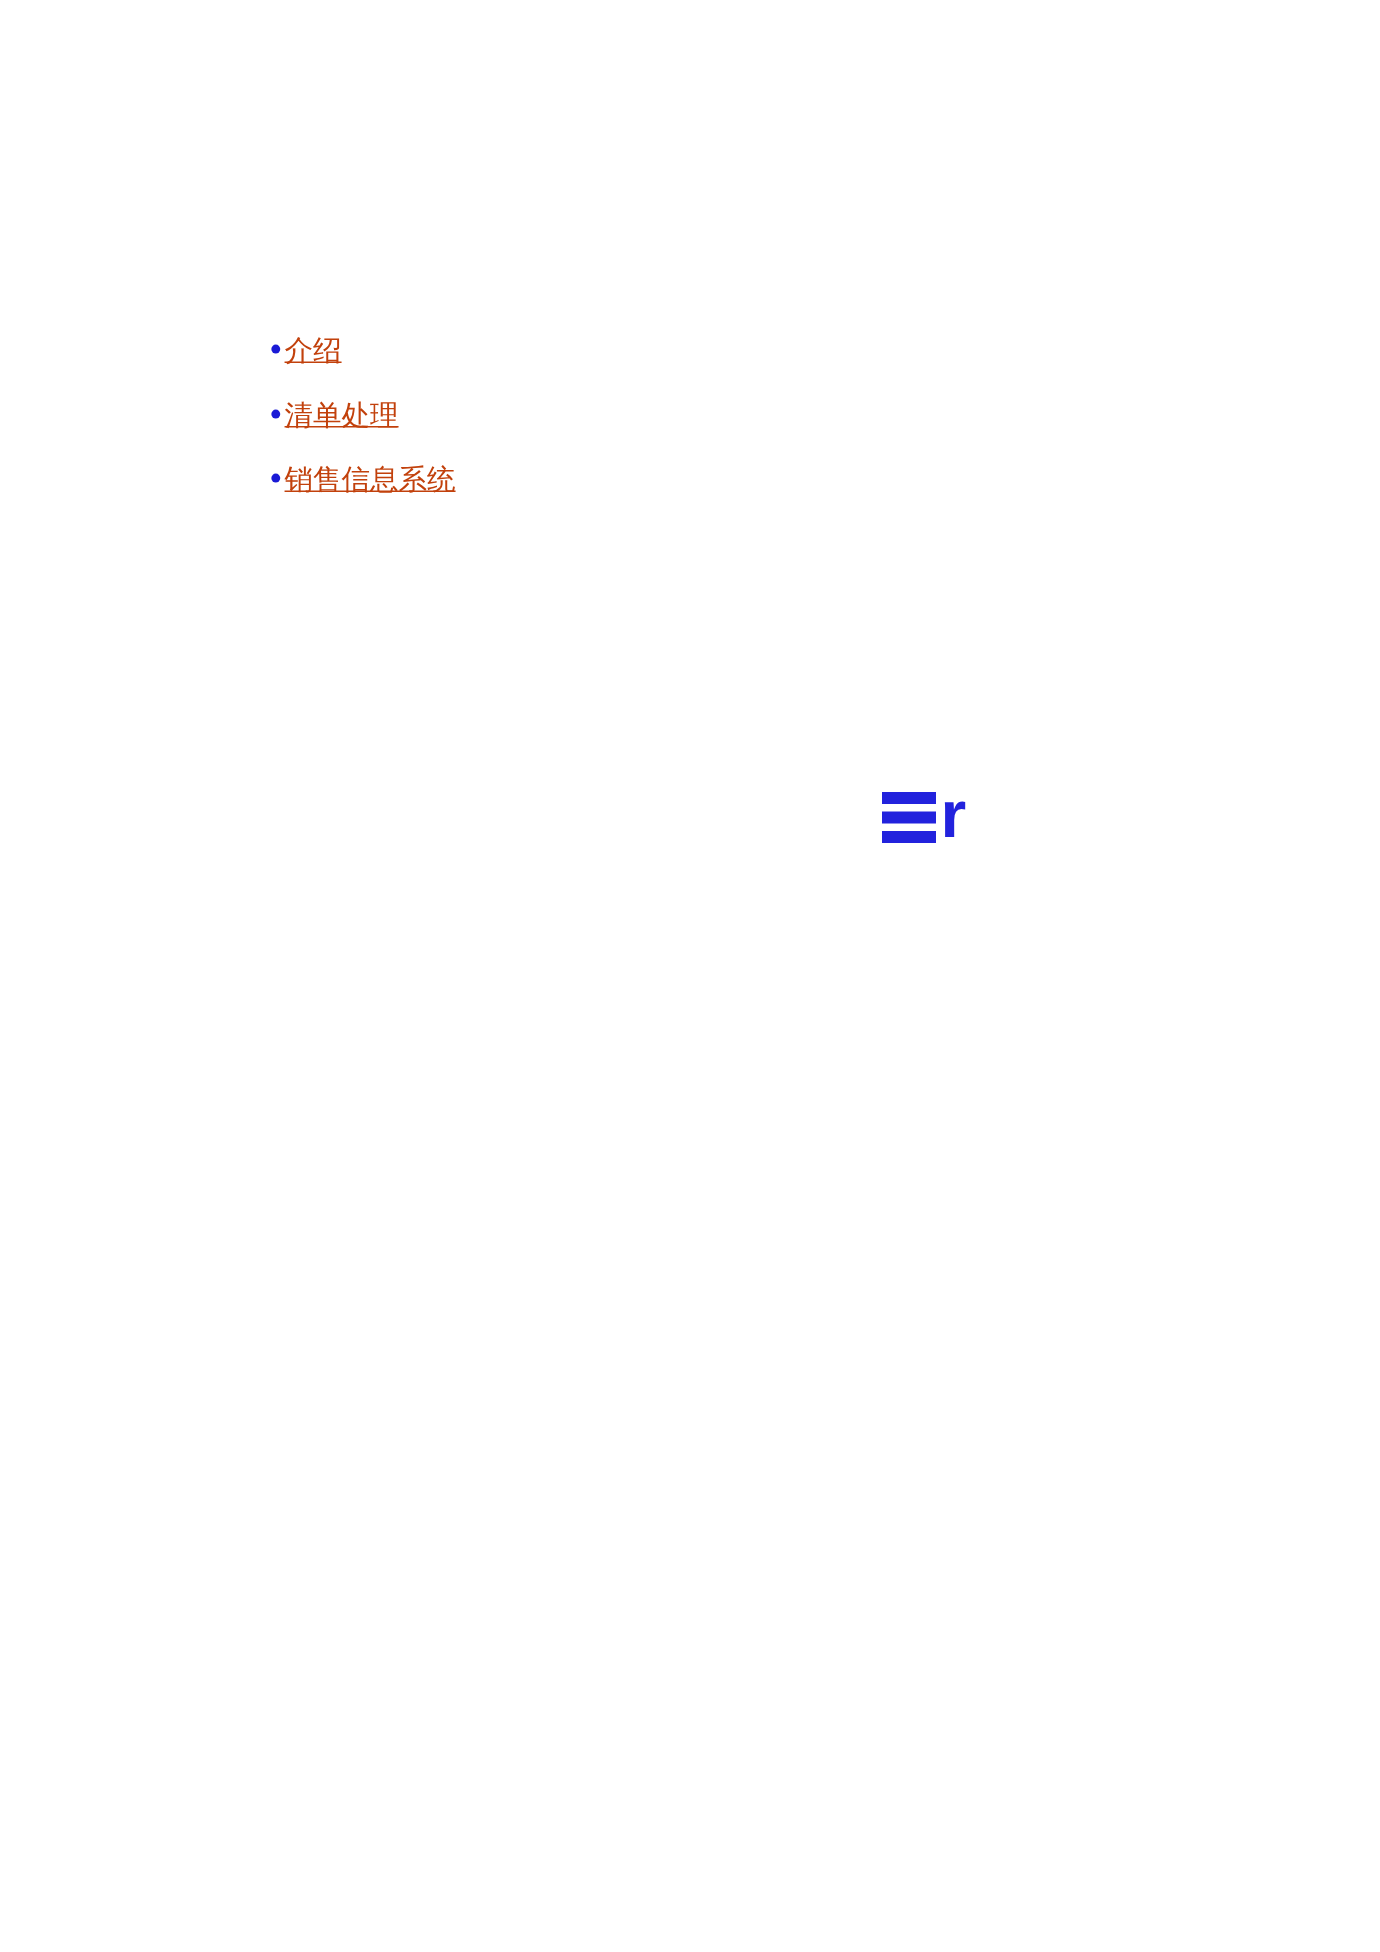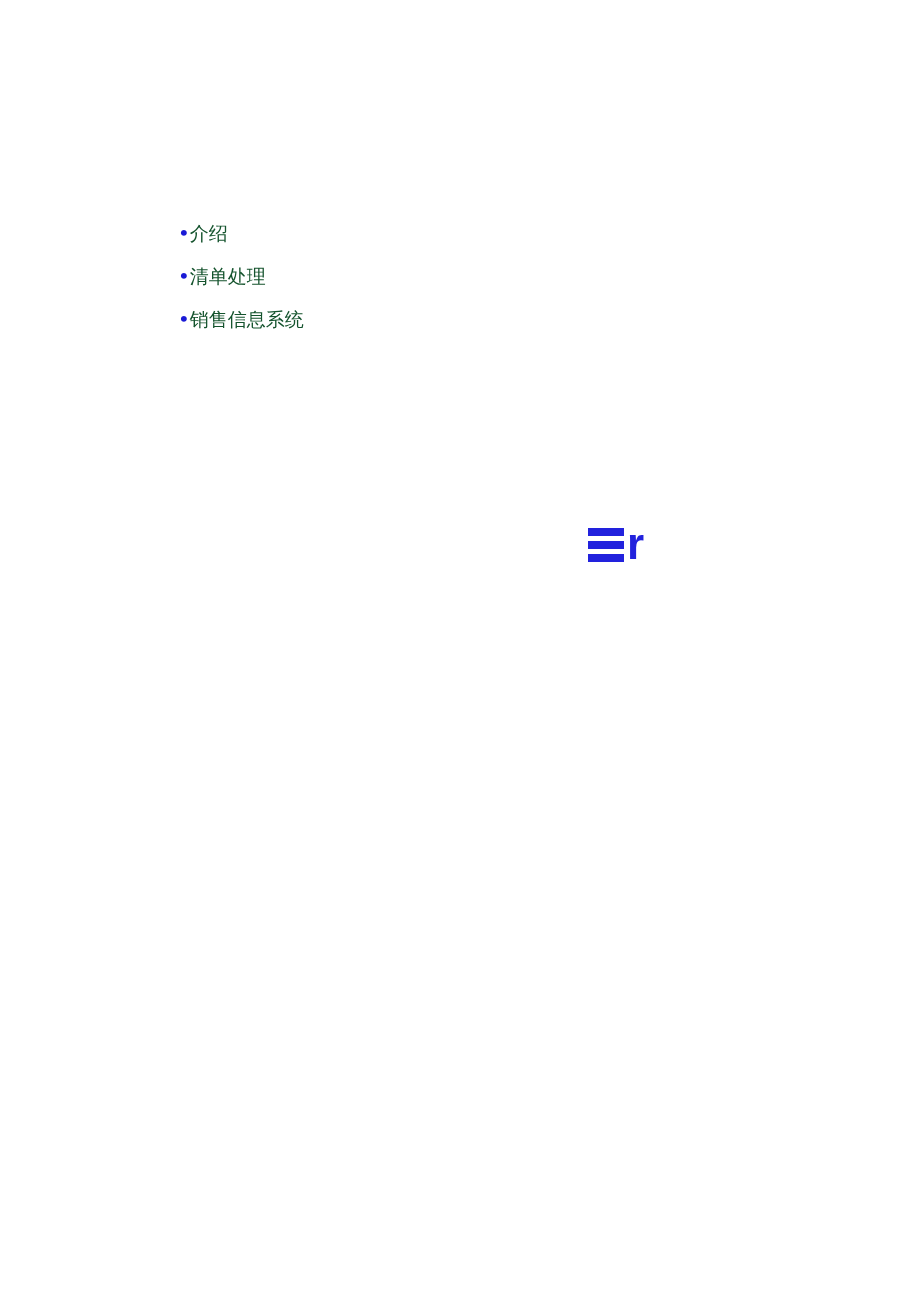--- a/index.html
+++ b/index.html
@@ -26,21 +26,22 @@
       font-size: 19px;
       line-height: 1.4;
     }
     .bullet {
       color: #1a1ad6;
       font-weight: bold;
       margin-right: 2px;
       font-size: 22px;
     }
     .item-text {
-      color: #14532d;
+      color: #c2410c;
+      text-decoration: underline;
     }
     .logo {
       position: absolute;
       top: 528px;
       left: 588px;
       display: flex;
       align-items: center;
     }
     .logo-bars {
       display: flex;

